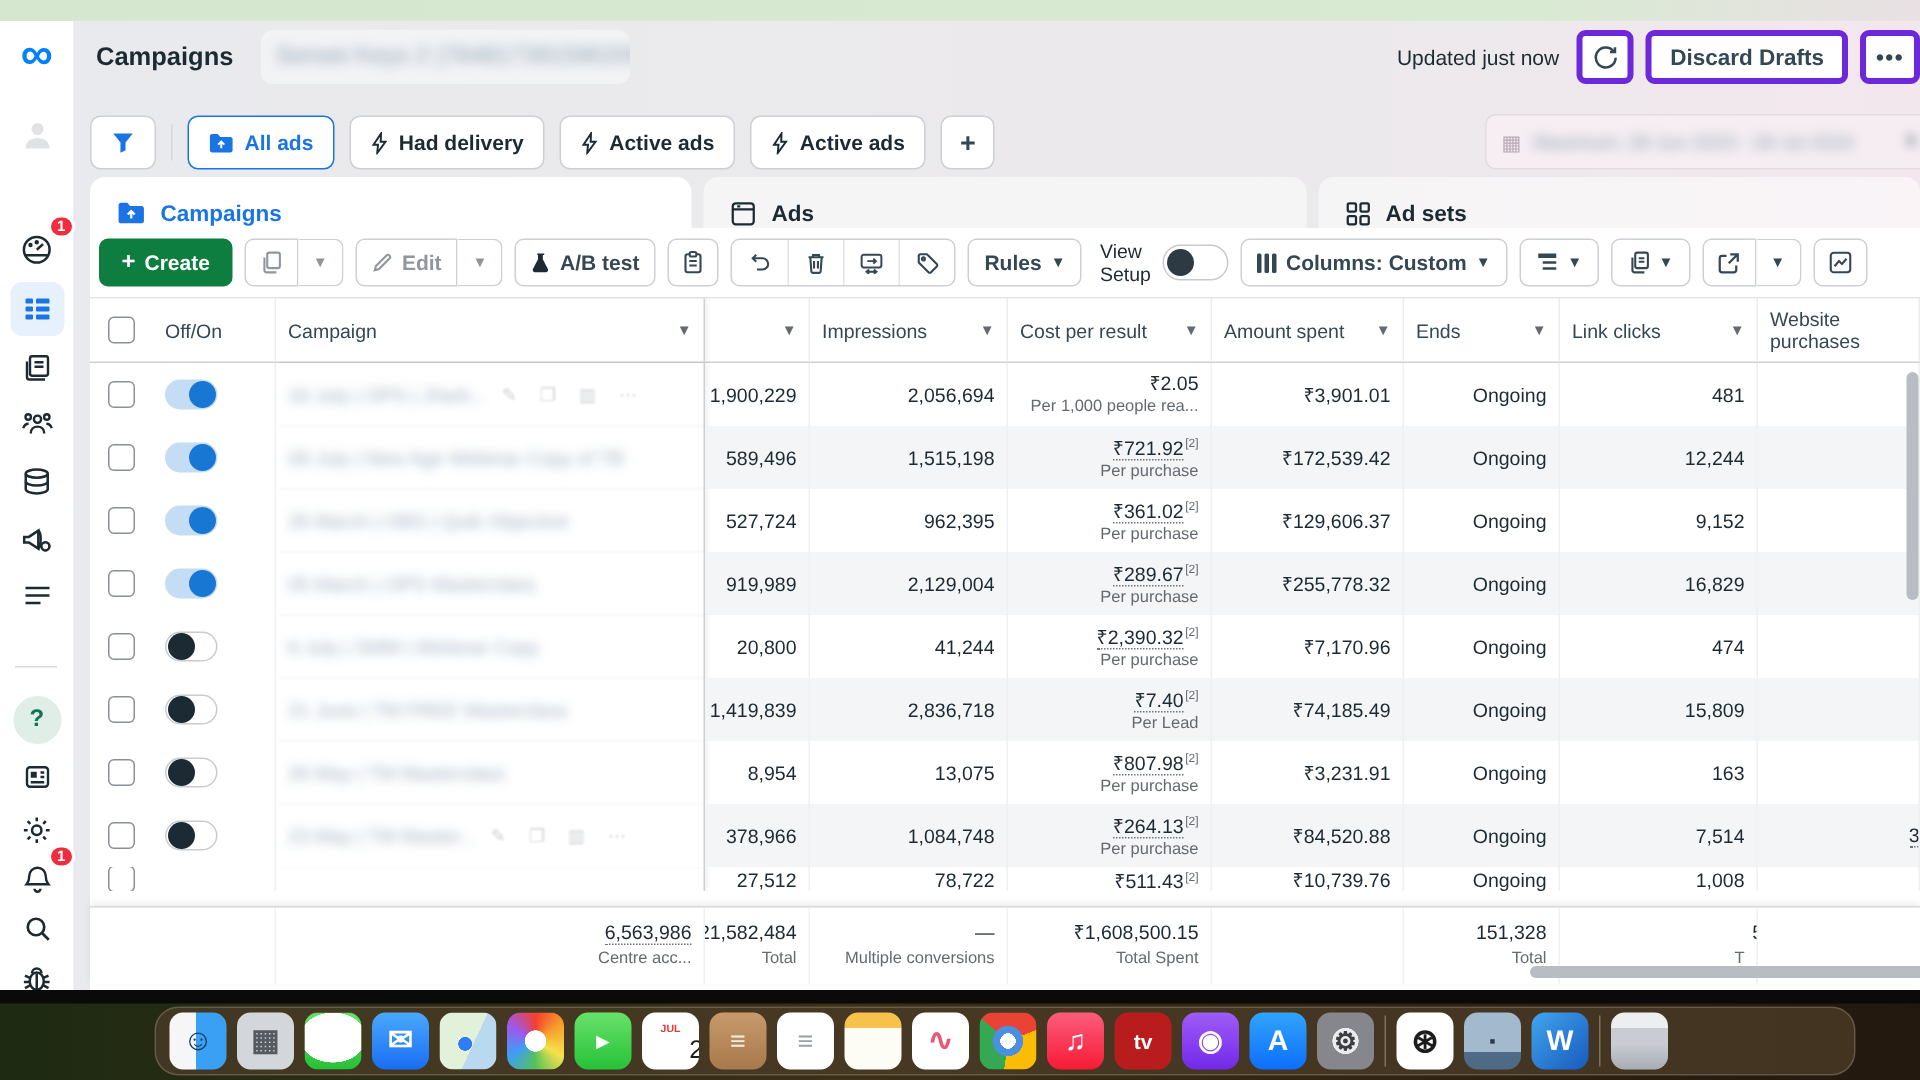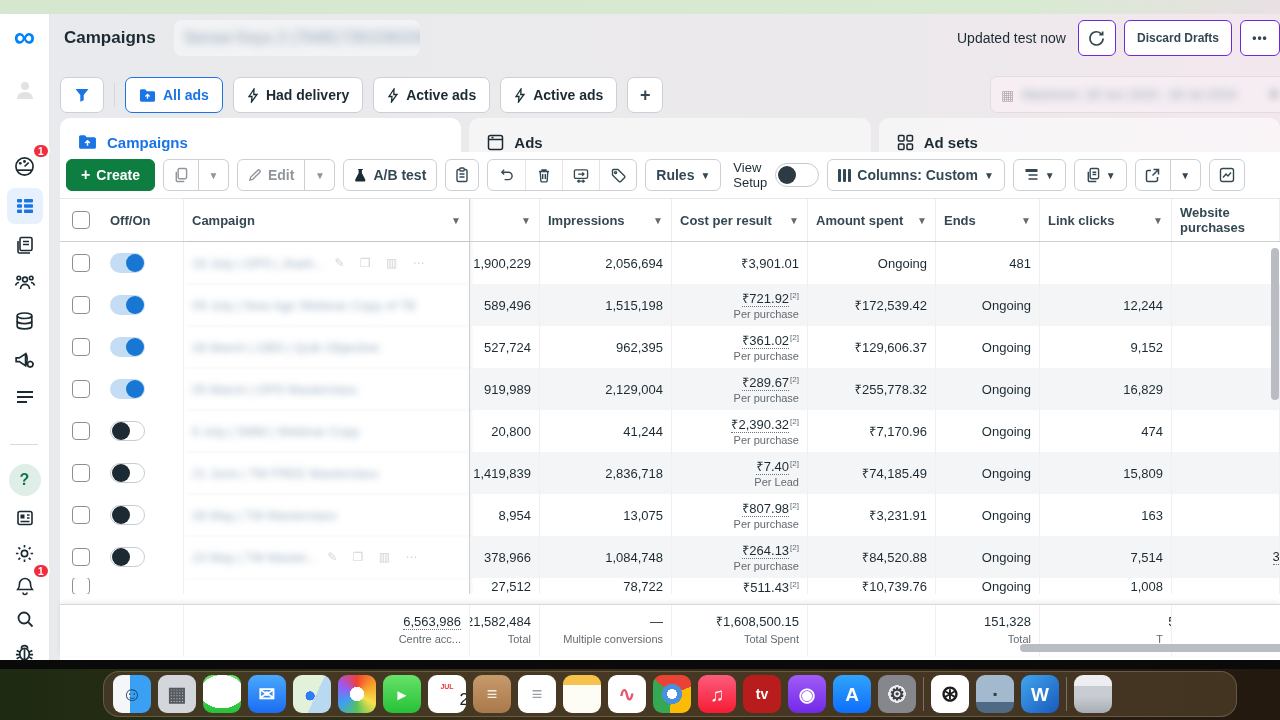--- a/index.html
+++ b/index.html
@@ -26,21 +26,21 @@
   .meta-logo { position:absolute; top:8px; left:50%; transform:translateX(-50%); font-size:30px; font-weight:bold; color:#0082fb; line-height:30px; }
   .avatar-faint { opacity:.3; }
 
   
   .hdr { position:absolute; left:50px; top:0; right:0; height:48px; display:flex; align-items:center; z-index:4; }
   .page-title { font-size:17px; font-weight:bold; color:#1c2b33; margin-left:14px; }
   .acct-pill { margin-left:18px; width:246px; height:36px; background:#f2f3f5; border-radius:8px; display:flex; align-items:center; padding:0 10px; overflow:hidden; }
   .blurred { filter:blur(4px); color:#8fa3b5; white-space:nowrap; user-select:none; }
   .hdr-right { margin-left:auto; display:flex; align-items:center; gap:8px; padding-right:0; }
   .updated { font-size:14px; color:#1c2b33; margin-right:4px; }
-  .btn { height:36px; border:1px solid #6d28d9; background:#fff; border-radius:6px; font-size:12px; color:#344854; display:flex; align-items:center; justify-content:center; padding:0 12px; font-weight:600; }
+  .btn { height:36px; border:4px solid #6d28d9; background:#fff; border-radius:6px; font-size:15px; color:#344854; display:flex; align-items:center; justify-content:center; padding:0 12px; font-weight:600; }
   .btn.primary { background:#1569e0; border-color:#1569e0; color:#fff; }
   .btn.iconbtn { width:38px; padding:0; }
   .more-btn { width:40px; letter-spacing:1px; font-weight:bold; }
 
   
   .filters { position:absolute; left:60px; top:62px; height:38px; display:flex; align-items:center; gap:10px; z-index:4; }
   .chip { height:36px; background:#fff; border:1px solid #ccd0d5; border-radius:7px; display:flex; align-items:center; gap:7px; padding:0 13px; font-size:14px; font-weight:600; color:#1c2b33; }
   .chip.selected { border:1.5px solid #1b74e4; color:#1b74e4; }
   .chip.plus { width:36px; padding:0; justify-content:center; font-size:18px; color:#344854; }
   .vdiv { width:1px; height:24px; background:#d4d7db; }
@@ -69,21 +69,21 @@
   .icon-group .gcell:first-child { border-left:none; }
   .caret { font-size:10px; color:#344854; }
   .view-setup { font-size:13px; color:#1c2b33; line-height:15px; text-align:left; margin-left:4px; }
   .switch { width:44px; height:24px; border-radius:12px; background:#fff; border:1px solid #c6cacf; position:relative; }
   .switch .knob2 { position:absolute; left:2px; top:2px; width:18px; height:18px; border-radius:50%; background:#2c3a44; }
   .colbars { display:flex; gap:2px; }
   .colbars i { width:3px; height:13px; background:#344854; border-radius:1px; }
 
   
   .tr { display:grid; grid-template-columns:42px 82px 286px 70px 132px 136px 128px 104px 132px minmax(0,1fr); }
-  .thead { height:44px; border-top:1px solid #e4e6ea; border-bottom:1px solid #ced0d4; align-items:center; font-size:13px; font-weight:bold; color:#344854; }
+  .thead { height:44px; border-top:1px solid #e4e6ea; border-bottom:1px solid #ced0d4; align-items:center; font-size:13px; font-weight:normal; color:#344854; }
   .th { height:100%; display:flex; align-items:center; padding:0 8px; gap:4px; border-right:1px solid #ebedf0; }
   .th .arrow { margin-left:auto; color:#646a70; font-size:10px; }
   .tbody .tr { height:42px; }
   .tbody .tr.partial { height:16px; overflow:hidden; }
   .td { display:flex; align-items:center; padding:0 8px; font-size:13px; color:#1c2b33; border-right:1px solid #eef0f2; overflow:hidden; }
   .td.val { justify-content:flex-end; text-align:right; }
   .tr.alt .td.val { background:#f4f5f7; }
   .td.frozen-end, .th.frozen-end { border-right:1px solid #ccd0d4; box-shadow:2px 0 3px rgba(0,0,0,.05); }
   .cb { width:18px; height:18px; border:1.5px solid #8a9097; border-radius:4px; background:#fff; }
   .td.cbcell, .th.cbcell { justify-content:center; border-right:none; }
@@ -234,21 +234,21 @@
     </div>
   </div>
 
   <div class="hdr">
     <div class="page-title">Campaigns</div>
     <div class="acct-pill">
       <span class="blurred">Sensei Keys 2 (764817391590206)</span>
 
     </div>
     <div class="hdr-right">
-      <span class="updated">Updated test now</span>
+      <span class="updated">Updated just now</span>
       <div class="btn iconbtn">
         <svg width="17" height="17" viewBox="0 0 18 18" fill="none" stroke="#344854" stroke-width="1.8">
             <path d="M14.5 4.5A7 7 0 1 0 16 9"></path>
             <path d="M15.5 1.5v3.5H12"></path>
           </svg>
       </div>
       <div class="btn">Discard Drafts</div>
       <div class="btn more-btn">•••</div>
     </div>
   </div>
@@ -488,20 +488,23 @@
             <span class="toggle on">
               <span class="knob"></span>
             </span>
           </div>
           <div class="td frozen-end">
             <span class="cname">16 July | OPS | Jhark...</span>
             <span class="rowicons">✎ ❐ ▥ ⋯</span>
           </div>
           <div class="td val">1,900,229</div>
           <div class="td val">2,056,694</div>
+          <div class="td val">
+            <div class="costwrap"><span class="">₹2.05</span><div class="sub">Per 1,000 people rea...</div></div>
+          </div>
           <div class="td val">₹3,901.01</div>
           <div class="td val">Ongoing</div>
           <div class="td val">481</div>
           <div class="td val web"></div>
         </div>
         <div class="tr alt">
           <div class="td cbcell">
             <span class="cb"></span>
           </div>
           <div class="td">

